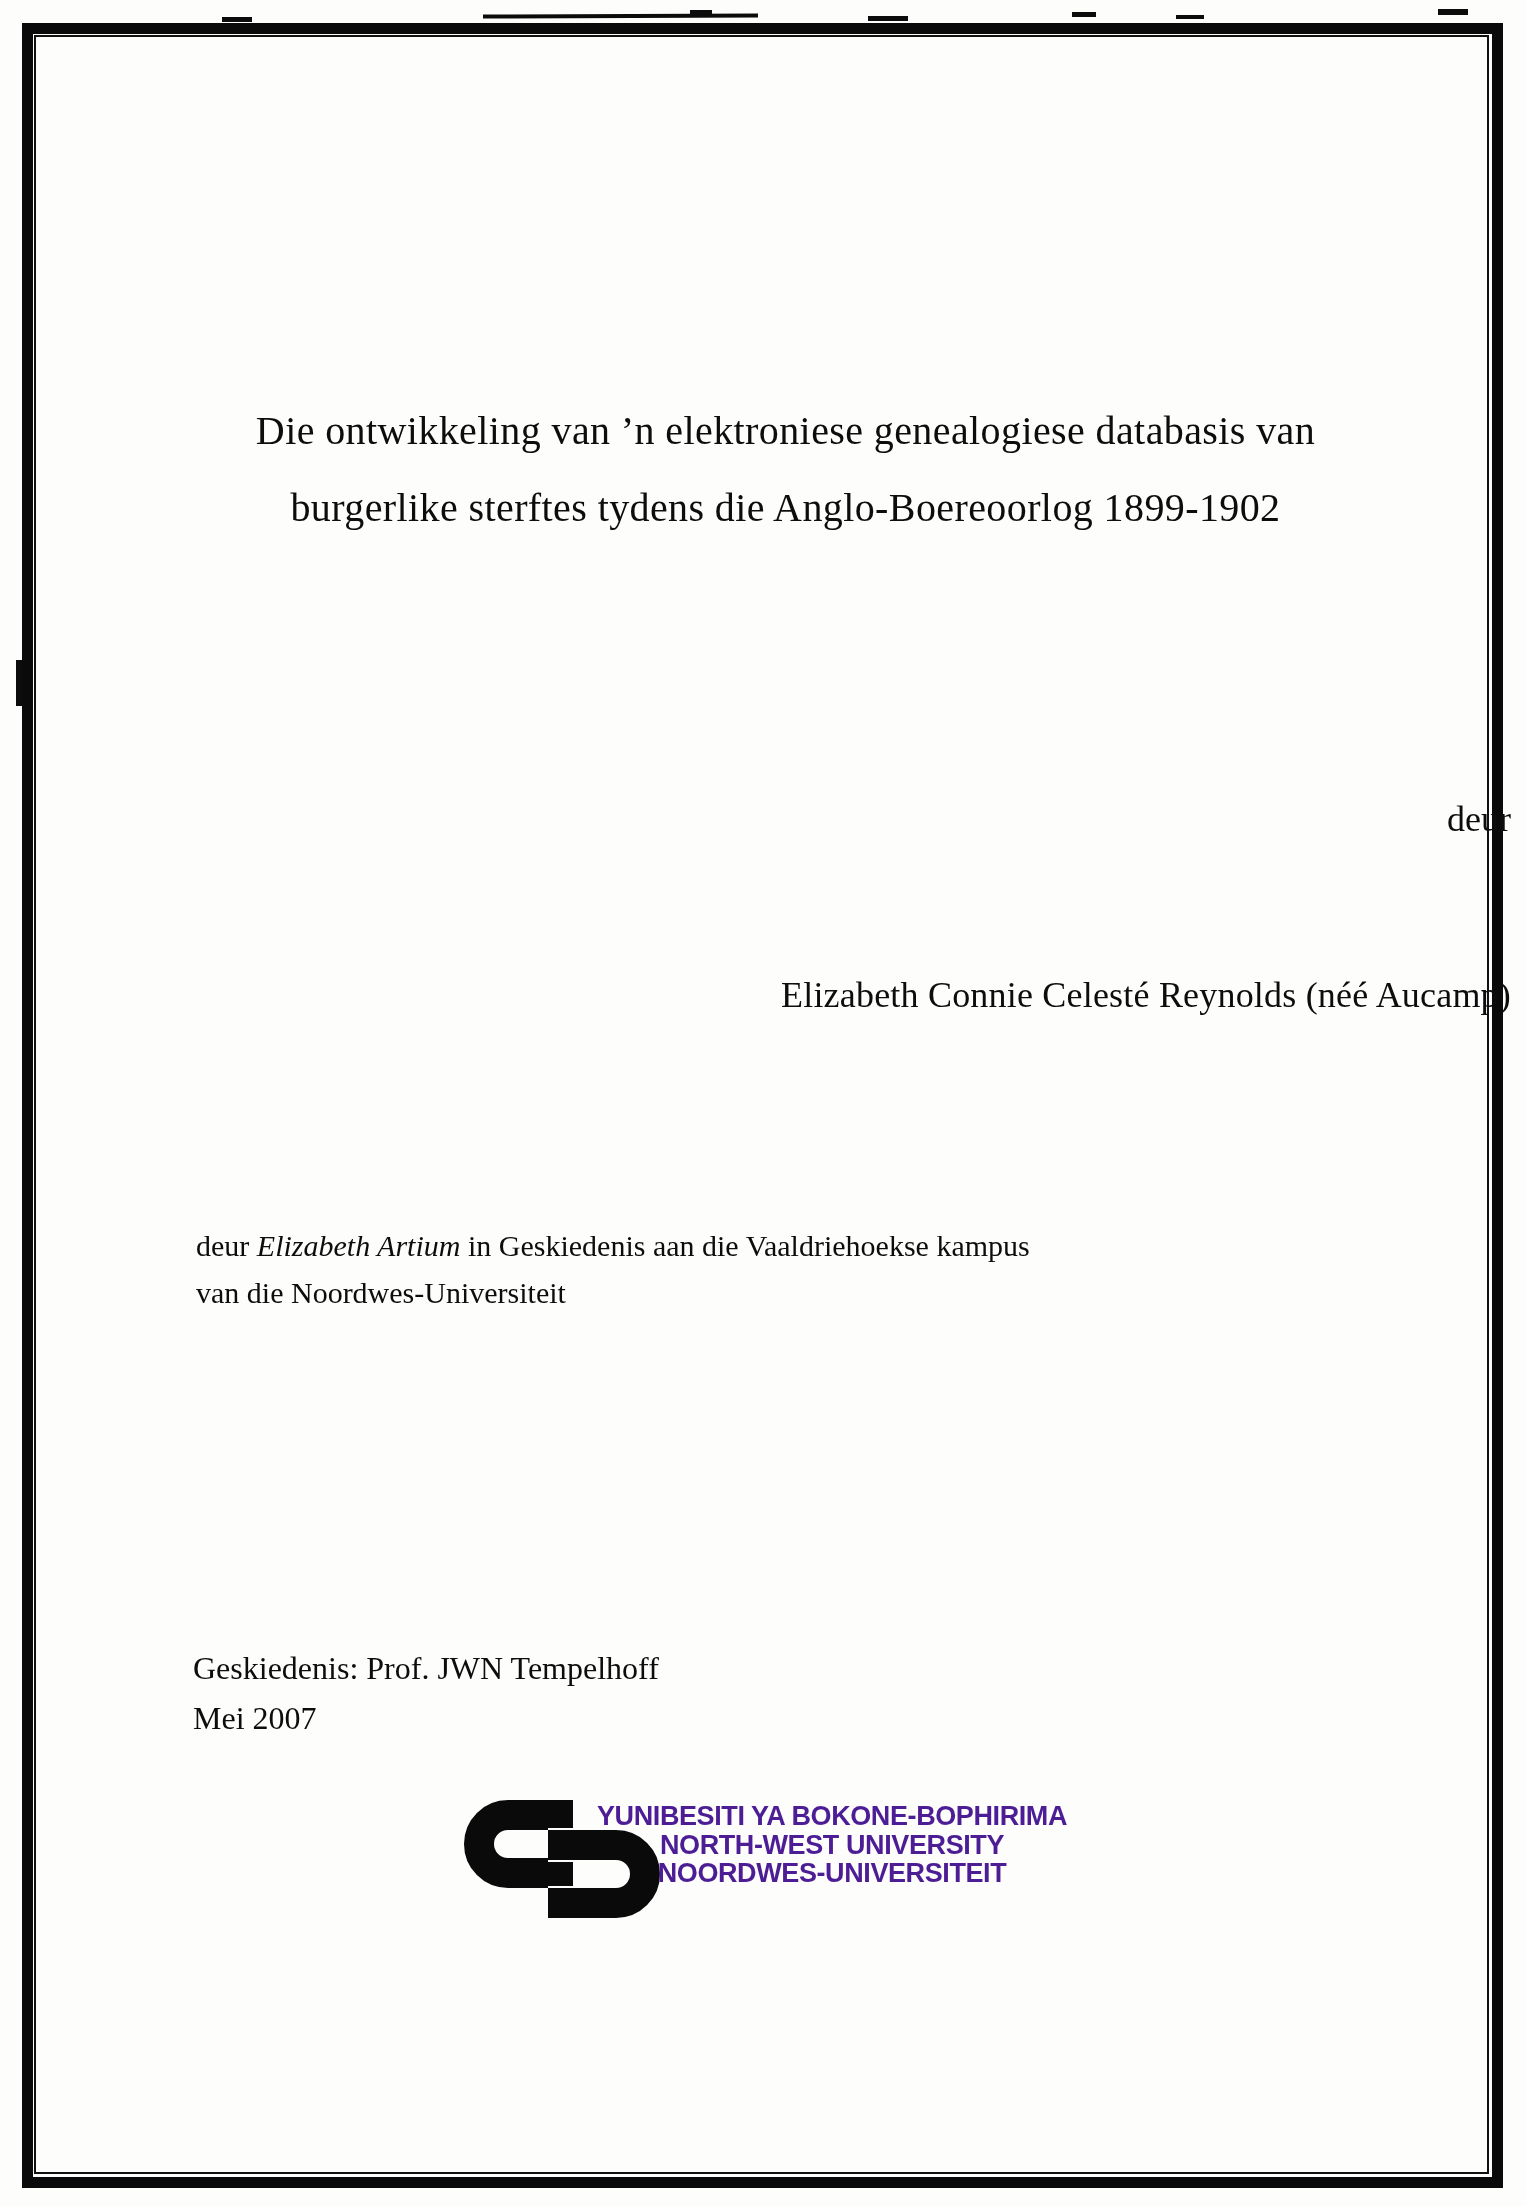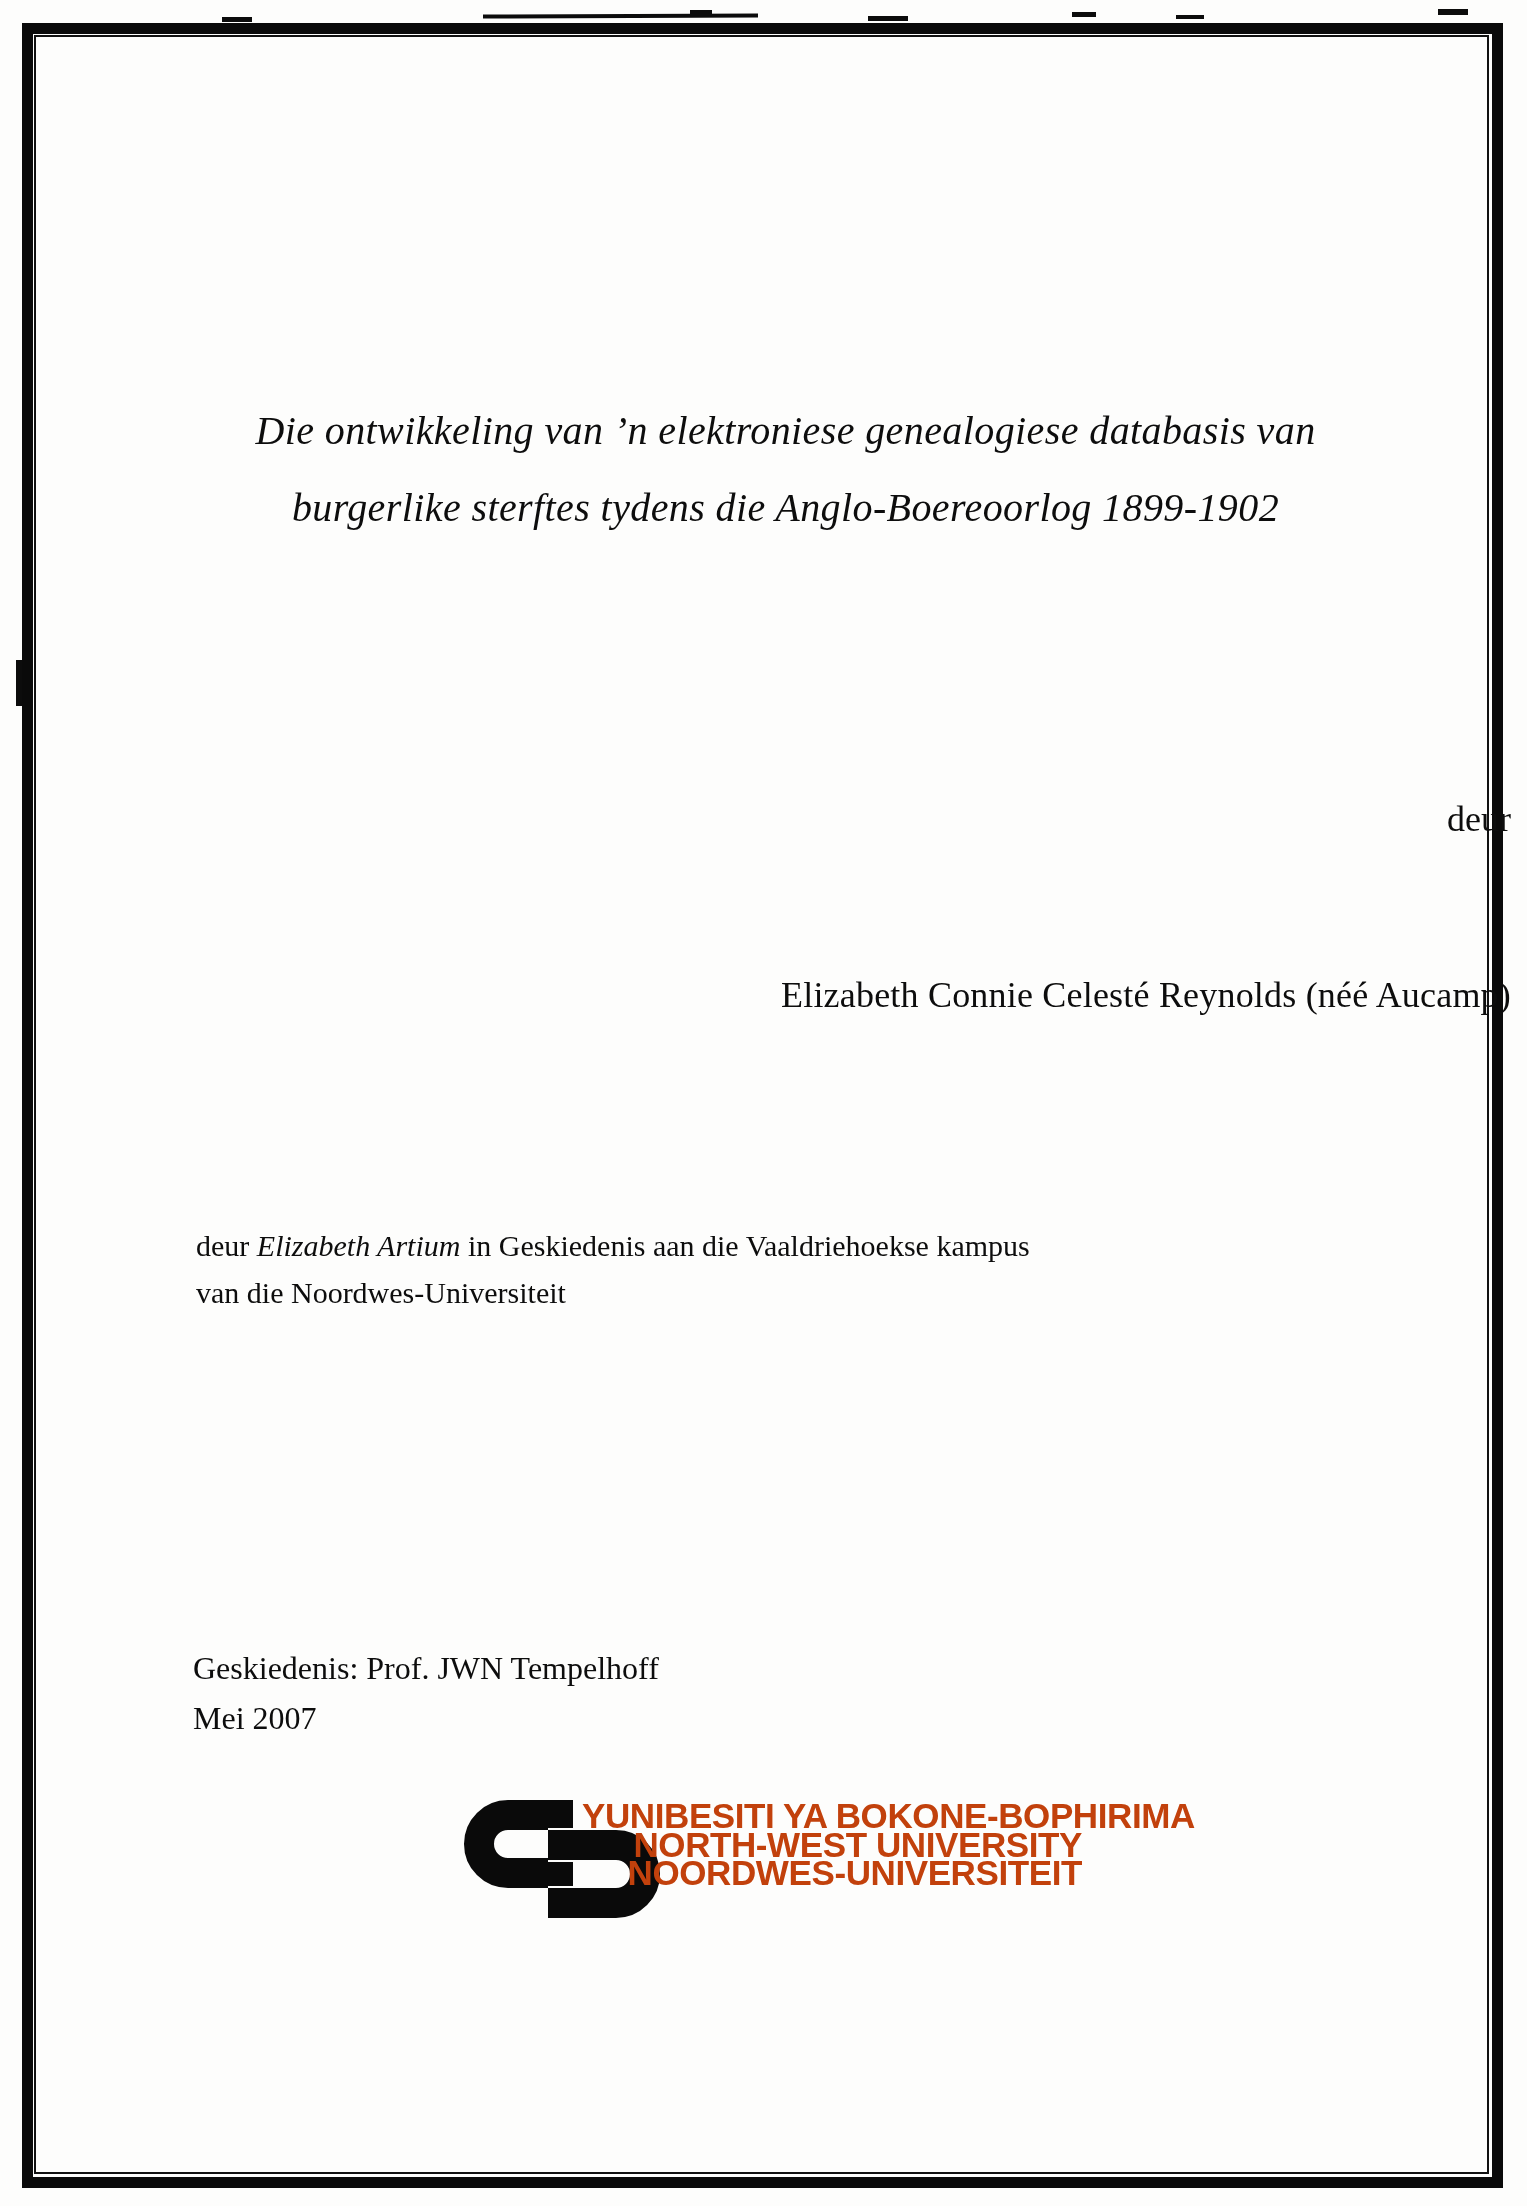--- a/index.html
+++ b/index.html
@@ -42,21 +42,21 @@
     position: absolute;
     left: 60px; right: 16px;
     top: 392px;
     margin: 0;
     font-size: 40px;
     font-weight: 400;
     line-height: 77px;
     text-align: center;
     letter-spacing: 0.4px;
   }
-  .title .tl { display: block; font-style: italic; }
+  .title .tl { display: block; }
 
   .byline {
     position: absolute;
     left: 60px; right: 16px;
     top: 798px;
     font-size: 36px;
     text-align: right;
   }
   .author {
     position: absolute;
@@ -99,27 +99,27 @@
   .logo-mark {
     position: absolute;
     left: 0; top: 2px;
     width: 202px; height: 124px;
   }
   .logo-text {
     position: absolute;
     left: 120px;
     top: 6px;
     width: 500px;
-    text-align: right;
+    text-align: center;
     font-family: "Liberation Sans", "DejaVu Sans", sans-serif;
-    font-size: 35px;
+    font-size: 27px;
     font-weight: 700;
     line-height: 28.5px;
     letter-spacing: -0.4px;
-    color: #c2410c;
+    color: #4c1d95;
     white-space: nowrap;
   }
   .logo-text div { display: block; }
 </style>
 </head>
 <body>
 
 <div class="page">
 
   <div class="smudge s1"></div>

